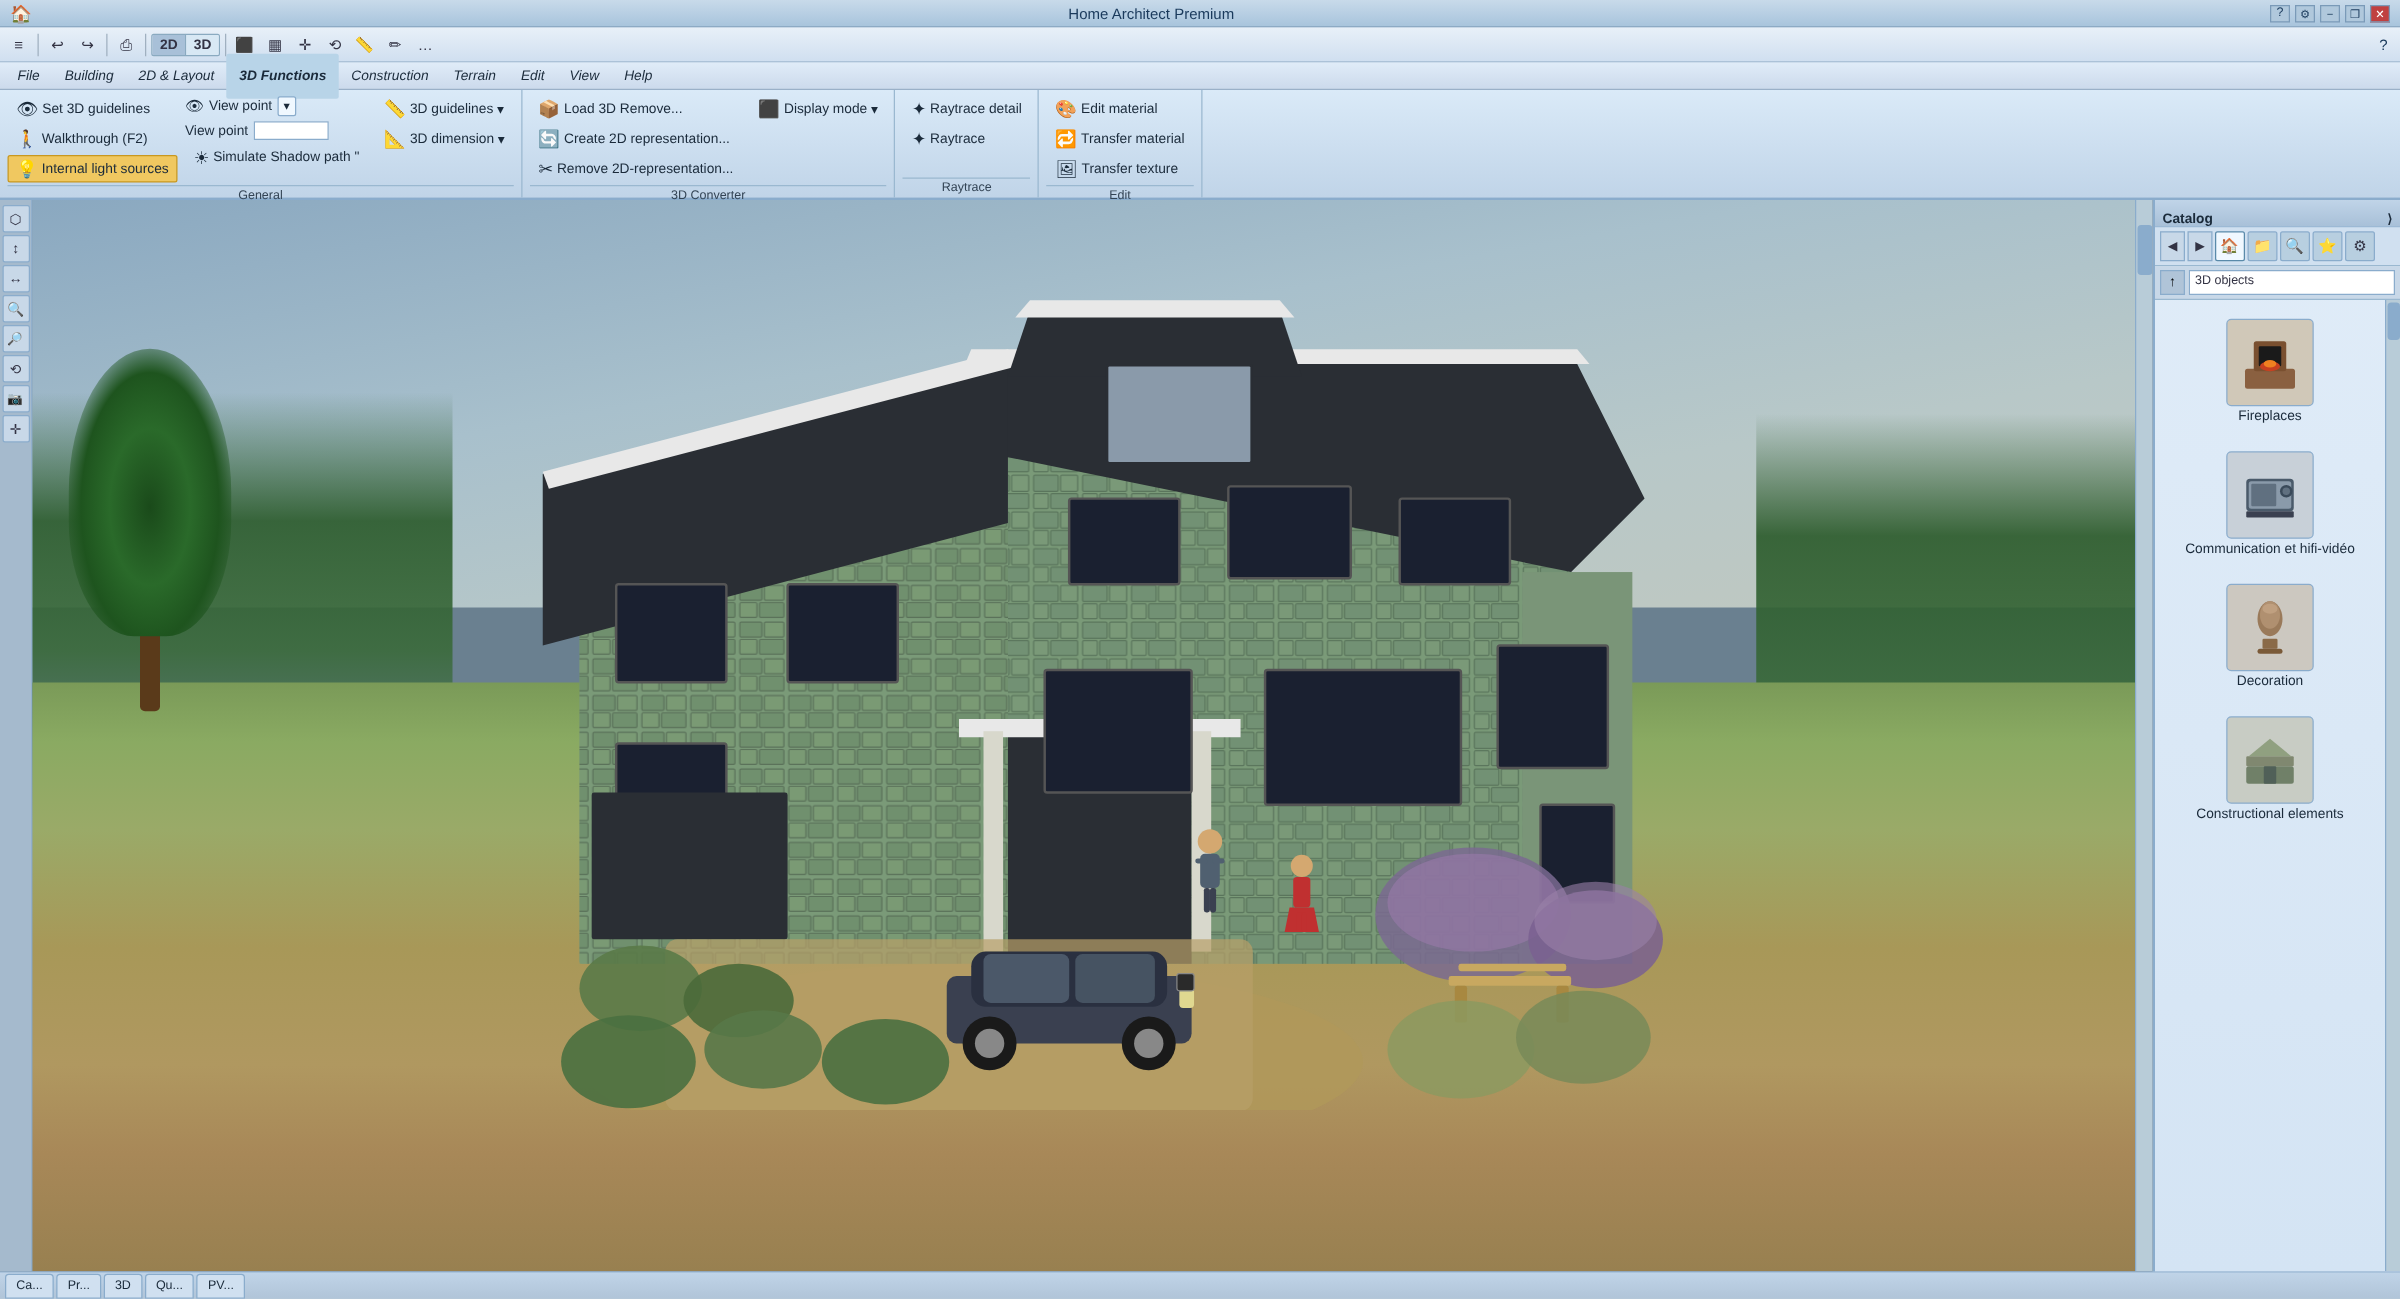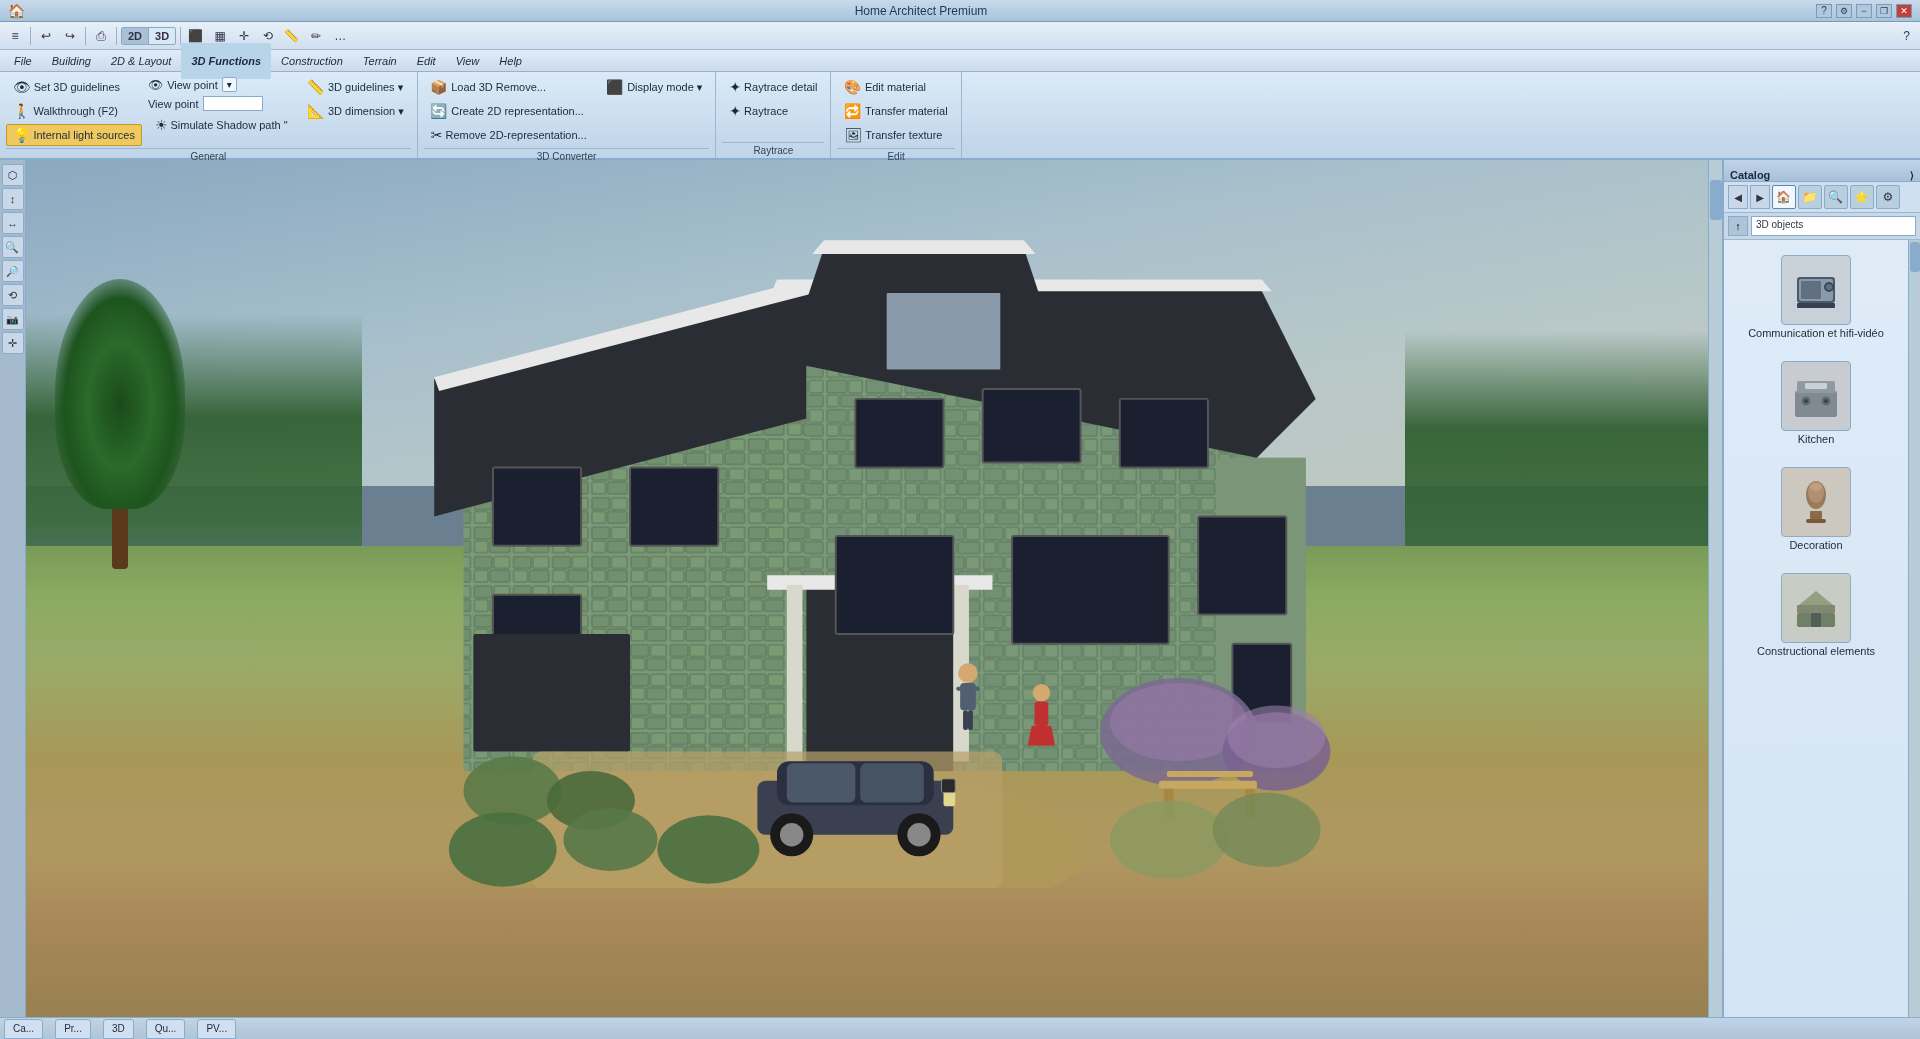--- a/index.html
+++ b/index.html
@@ -592,49 +592,47 @@
 
     <div style="display:flex;align-items:center;padding:3px 4px;background:#c8d8e8;border-bottom:1px solid #9ab8d0;gap:3px;">
       <div style="width:20px;height:20px;background:#b0c4d8;border:1px solid #8aaccc;display:flex;align-items:center;justify-content:center;cursor:pointer;font-size:11px;">↑</div>
       <div style="flex:1;background:white;border:1px solid #8aaccc;height:20px;font-size:10px;padding:2px 4px;color:#334;">3D objects</div>
     </div>
 
     <div class="catalog-inner">
       <div class="catalog-scroll-content">
         <div id="catalog-content">
 
+          <div class="cat-item">
+            <div class="cat-icon-box" style="background:#d0c8b8;">
+              <svg width="50" height="50" viewBox="0 0 50 50">
+                <rect x="5" y="30" width="40" height="16" rx="2" fill="#8a6040"></rect>
+                <rect x="12" y="8" width="26" height="24" rx="2" fill="#7a5030"></rect>
+                <rect x="16" y="12" width="18" height="16" rx="1" fill="#1a1a1a"></rect>
+                <ellipse cx="25" cy="28" rx="8" ry="4" fill="#c84020"></ellipse>
+                <ellipse cx="25" cy="26" rx="5" ry="3" fill="#f08020"></ellipse>
+              </svg>
+            </div>
+            <span class="cat-item-label">Fireplaces</span>
+          </div>
 
           <div class="cat-item">
             <div class="cat-icon-box" style="background:#c8d0d8;">
               <svg width="50" height="50" viewBox="0 0 50 50">
                 <rect x="6" y="12" width="38" height="26" rx="3" fill="#4a5a6a"></rect>
                 <rect x="8" y="14" width="34" height="22" rx="2" fill="#8a9aaa"></rect>
                 <rect x="10" y="16" width="20" height="18" rx="1" fill="#607080"></rect>
                 <circle cx="38" cy="22" r="5" fill="#3a4a5a"></circle>
                 <circle cx="38" cy="22" r="3" fill="#607080"></circle>
                 <rect x="6" y="38" width="38" height="5" rx="1" fill="#3a4050"></rect>
               </svg>
             </div>
             <span class="cat-item-label">Communication et hifi-vidéo</span>
           </div>
 
-          <div class="cat-item">
-            <div class="cat-icon-box" style="background:#c8ccd0;">
-              <svg width="50" height="50" viewBox="0 0 50 50">
-                <rect x="4" y="20" width="42" height="26" rx="2" fill="#808a90"></rect>
-                <rect x="6" y="10" width="38" height="12" rx="2" fill="#909aa0"></rect>
-                <circle cx="15" cy="30" r="5" fill="#606870" stroke="#8090a0" stroke-width="1"></circle>
-                <circle cx="35" cy="30" r="5" fill="#606870" stroke="#8090a0" stroke-width="1"></circle>
-                <circle cx="15" cy="30" r="2" fill="#3a4048"></circle>
-                <circle cx="35" cy="30" r="2" fill="#3a4048"></circle>
-                <rect x="14" y="12" width="22" height="6" rx="1" fill="#c8d0d8"></rect>
-              </svg>
-            </div>
-            <span class="cat-item-label">Kitchen</span>
-          </div>
 
           <div class="cat-item">
             <div class="cat-icon-box" style="background:#ccc8c0;">
               <svg width="50" height="50" viewBox="0 0 50 50">
                 <ellipse cx="25" cy="18" rx="10" ry="14" fill="#9a7a5a"></ellipse>
                 <ellipse cx="25" cy="15" rx="8" ry="11" fill="#b09070"></ellipse>
                 <rect x="19" y="34" width="12" height="8" rx="1" fill="#8a6a48"></rect>
                 <rect x="15" y="42" width="20" height="4" rx="2" fill="#7a5a38"></rect>
                 <ellipse cx="25" cy="10" rx="6" ry="4" fill="#c0a080"></ellipse>
               </svg>
@@ -659,21 +657,21 @@
       </div>
 
       <div style="width:12px;background:#b8ccd8;border-left:1px solid #8aaccc;flex-shrink:0;position:relative;">
         <div style="width:10px;height:30px;background:#8aaccc;border-radius:3px;margin:2px 1px;"></div>
       </div>
     </div>
   </div>
 </div>
 
 <div id="bottom-area" style="display:flex;flex-direction:column;">
-  <div id="bottom-tabs" style="display:flex;align-items:center;padding:0 4px;gap:12px;height:22px;background:linear-gradient(to bottom,#c0d4e8,#b0c4d8);border-top:1px solid #8aaccc;">
+  <div id="bottom-tabs" style="display:flex;align-items:center;padding:0 4px;gap:2px;height:22px;background:linear-gradient(to bottom,#c0d4e8,#b0c4d8);border-top:1px solid #8aaccc;">
     <div class="bottom-tab">Ca...</div>
     <div class="bottom-tab">Pr...</div>
     <div class="bottom-tab">3D</div>
     <div class="bottom-tab">Qu...</div>
     <div class="bottom-tab">PV...</div>
   </div>
 
 </div>
 
 </body></html>

